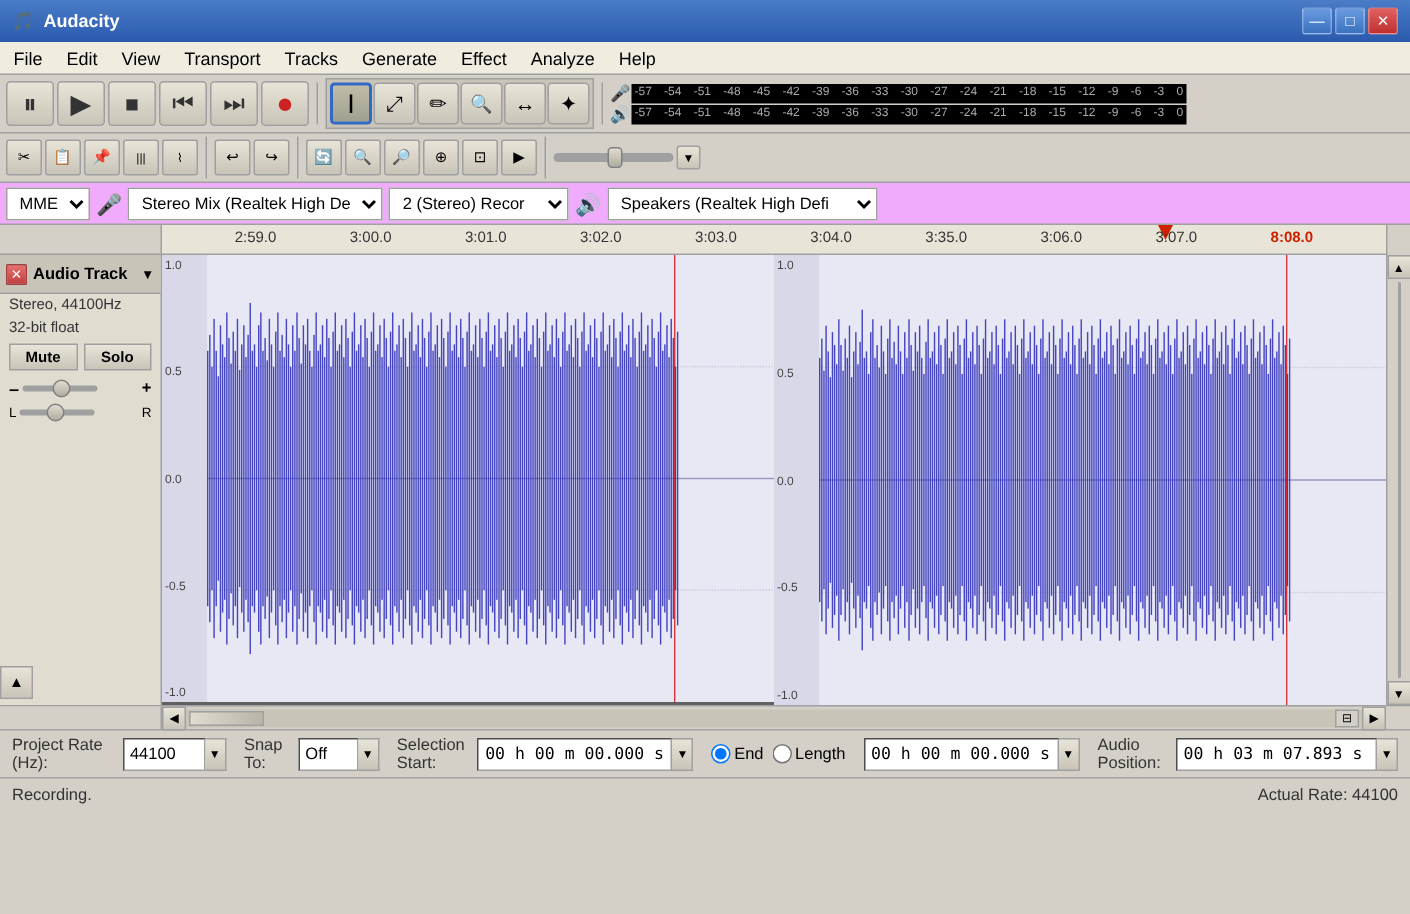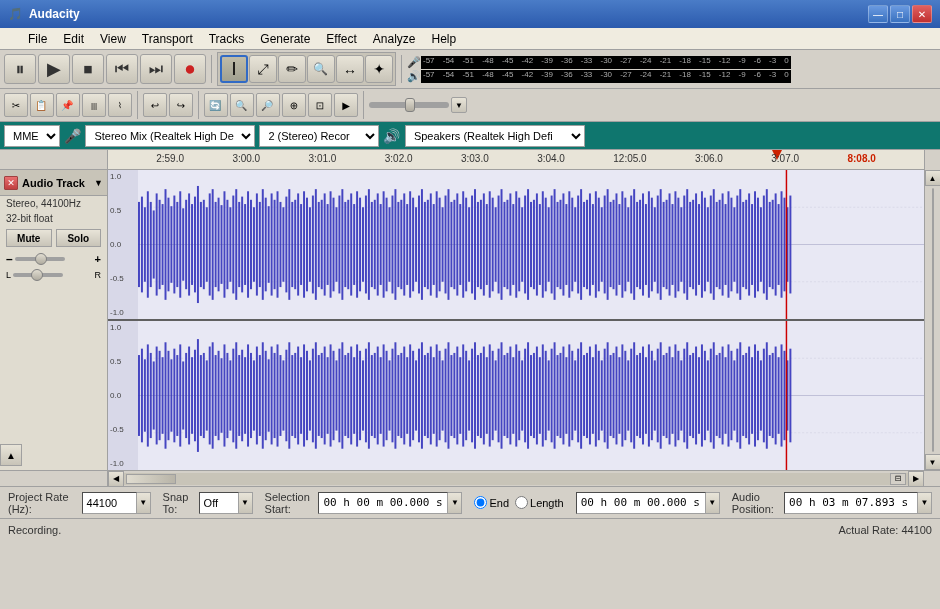--- a/index.html
+++ b/index.html
@@ -6,33 +6,33 @@
     body { font-family: Arial, sans-serif; font-size: 12px; background: #d4d0c8; width: 940px; height: 609px; overflow: hidden; }
 
     
     .titlebar { background: linear-gradient(to bottom, #4a7cc7, #2b5aad); height: 28px; display: flex; align-items: center; justify-content: space-between; padding: 0 8px; color: white; }
     .titlebar-title { display: flex; align-items: center; gap: 6px; font-size: 12px; font-weight: bold; }
     .titlebar-controls { display: flex; gap: 2px; }
     .titlebar-btn { width: 20px; height: 18px; display: flex; align-items: center; justify-content: center; border: 1px solid rgba(255,255,255,0.3); border-radius: 2px; cursor: pointer; font-size: 10px; background: linear-gradient(to bottom, #6a9ae0, #3a72c0); color: white; }
     .titlebar-btn.close { background: linear-gradient(to bottom, #e06060, #c03030); }
 
     
-    .menubar { background: #f0ece0; height: 22px; display: flex; align-items: center; padding: 0 20px; border-bottom: 1px solid #a0a0a0; }
+    .menubar { background: #f0ece0; height: 22px; display: flex; align-items: center; padding: 0 1px; border-bottom: 1px solid #a0a0a0; }
     .menubar-item { padding: 2px 8px; cursor: pointer; border-radius: 2px; font-size: 12px; }
 
     
     .toolbar-area { background: #d4d0c8; border-bottom: 1px solid #a0a0a0; }
     .toolbar-row { display: flex; align-items: center; padding: 2px 4px; gap: 2px; }
     .toolbar-separator { width: 1px; height: 28px; background: #a0a0a0; margin: 0 3px; }
     .toolbar-btn { width: 32px; height: 30px; background: linear-gradient(to bottom, #e8e4d8, #c8c4b8); border: 1px solid #a0a0a0; border-radius: 3px; cursor: pointer; display: flex; align-items: center; justify-content: center; font-size: 16px; }
     .toolbar-btn.active { background: linear-gradient(to bottom, #c0bca8, #a0a090); }
     .small-btn { width: 20px; height: 20px; background: linear-gradient(to bottom, #e8e4d8, #c8c4b8); border: 1px solid #a0a0a0; border-radius: 2px; cursor: pointer; display: flex; align-items: center; justify-content: center; font-size: 10px; }
 
     
-    .device-toolbar { background: #0f766e; height: 28px; display: flex; align-items: center; padding: 2px 4px; gap: 4px; border-bottom: 1px solid #a0a0a0; }
+    .device-toolbar { background: #f0abfc; height: 28px; display: flex; align-items: center; padding: 2px 4px; gap: 4px; border-bottom: 1px solid #a0a0a0; }
     .device-select { height: 22px; border: 1px solid #a0a0a0; background: white; font-size: 11px; padding: 1px 4px; }
 
     
     .track-panel { width: 108px; background: #e0dcd0; border-right: 1px solid #a0a0a0; flex-shrink: 0; display: flex; flex-direction: column; }
     .track-header { background: #c8c4b8; border-bottom: 1px solid #a0a0a0; padding: 2px 4px; display: flex; align-items: center; gap: 4px; height: 26px; }
     .track-close-btn { width: 14px; height: 14px; background: linear-gradient(to bottom, #e87070, #c04040); border: 1px solid #a04040; cursor: pointer; display: flex; align-items: center; justify-content: center; font-size: 9px; color: white; border-radius: 1px; }
     .track-name { font-size: 11px; font-weight: bold; flex: 1; cursor: pointer; }
     .track-dropdown { font-size: 9px; cursor: pointer; }
     .track-info { padding: 2px 6px; font-size: 10px; color: #333; }
     .track-buttons { display: flex; gap: 4px; padding: 3px 6px; }
@@ -228,21 +228,21 @@
 
       <div style="position:absolute;top:0;right:142px;width:0;height:0;border-left:5px solid transparent;border-right:5px solid transparent;border-top:10px solid #cc2200;"></div>
 
       <div style="position:absolute;top:3px;left:0;right:0;display:flex;justify-content:space-around;padding:0 24px;">
         <span style="font-size:10px;color:#333;">2:59.0</span>
         <span style="font-size:10px;color:#333;">3:00.0</span>
         <span style="font-size:10px;color:#333;">3:01.0</span>
         <span style="font-size:10px;color:#333;">3:02.0</span>
         <span style="font-size:10px;color:#333;">3:03.0</span>
         <span style="font-size:10px;color:#333;">3:04.0</span>
-        <span style="font-size:10px;color:#333;">12:05.0</span>
+        <span style="font-size:10px;color:#333;">3:35.0</span>
         <span style="font-size:10px;color:#333;">3:06.0</span>
         <span style="font-size:10px;color:#333;">3:07.0</span>
         <span style="font-size:10px;color:#333;font-weight:bold;color:#cc2200;">8:08.0</span>
       </div>
     </div>
     <div style="width:16px;background:#d4d0c8;border-left:1px solid #a0a0a0;height:20px;"></div>
   </div>
 
   <div style="display:flex;height:300px;">
 
@@ -278,21 +278,21 @@
           </div>
         </div>
         <span>R</span>
       </div>
 
       <div style="flex:1;display:flex;align-items:flex-end;padding-bottom:4px;">
         <div style="width:22px;height:22px;background:linear-gradient(to bottom,#e8e4d8,#c8c4b8);border:1px solid #a0a0a0;cursor:pointer;display:flex;align-items:center;justify-content:center;font-size:10px;">▲</div>
       </div>
     </div>
 
-    <div style="flex:1;display:flex;flex-direction:column;position:relative;overflow:hidden;">
+    <div style="flex:1;display:flex;flex-direction:row;position:relative;overflow:hidden;">
 
       <div style="flex:1;background:#e8e8f4;position:relative;border-bottom:2px solid #606060;overflow:hidden;">
 
         <div style="position:absolute;left:0;top:0;width:30px;height:100%;display:flex;flex-direction:column;justify-content:space-between;padding:2px 2px;font-size:8px;color:#444;background:rgba(200,200,220,0.5);z-index:5;">
           <span>1.0</span>
           <span>0.5</span>
           <span>0.0</span>
           <span>-0.5</span>
           <span>-1.0</span>
         </div>

